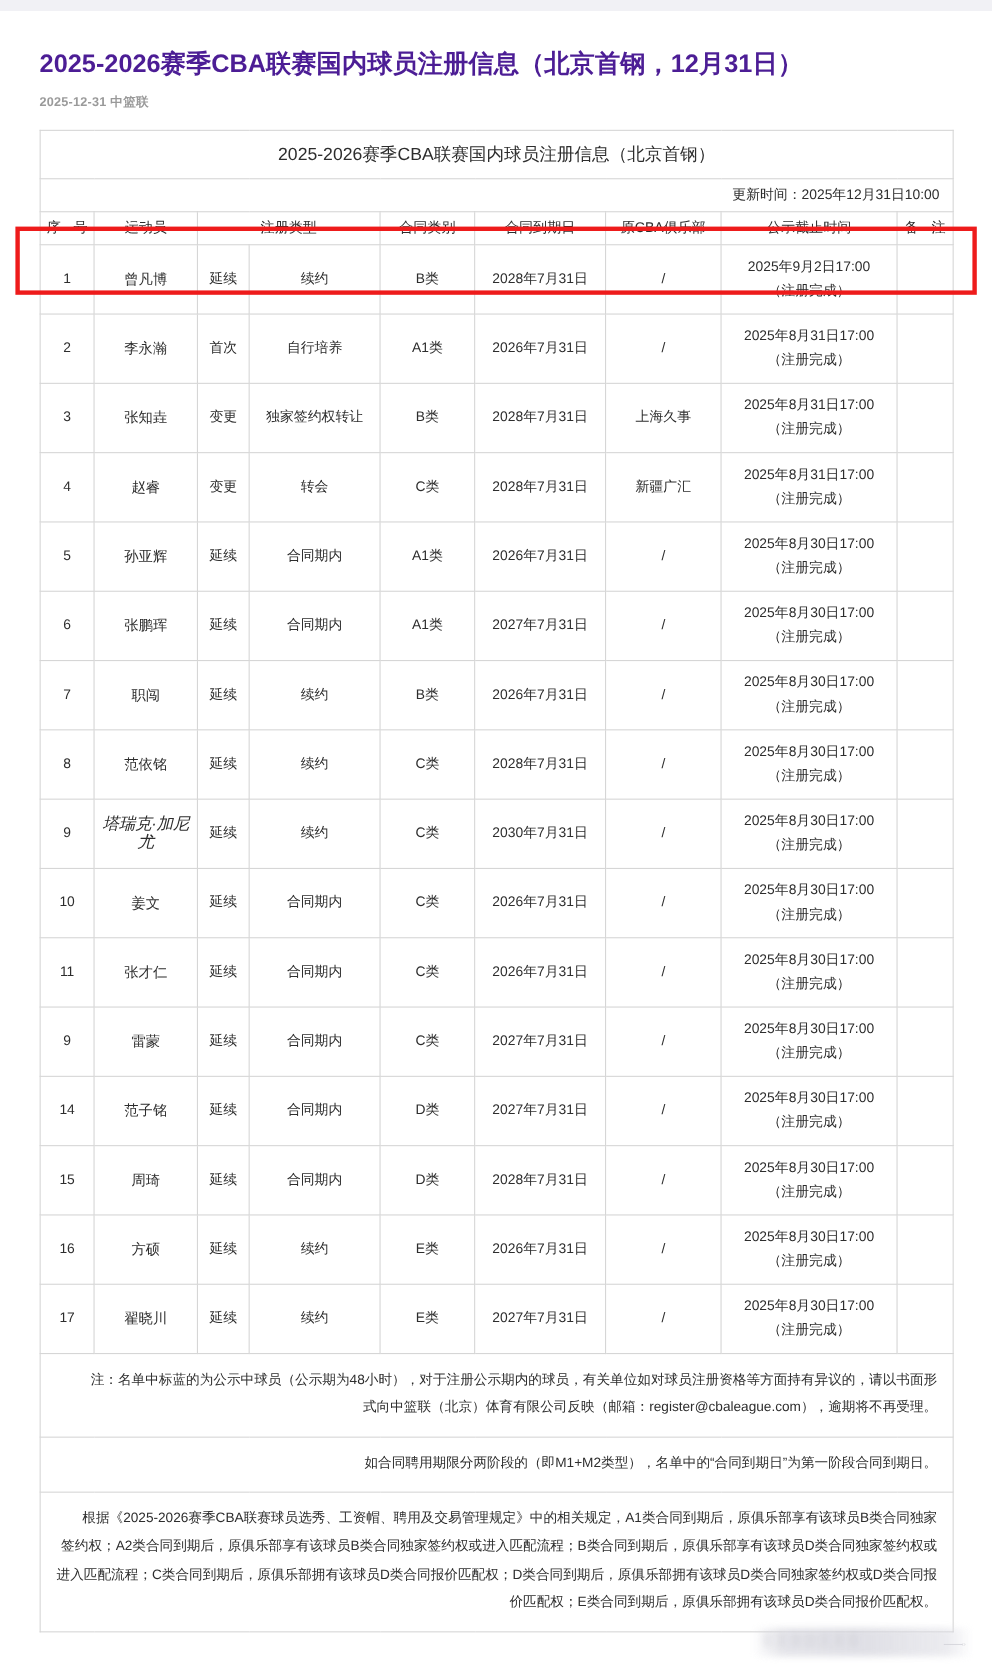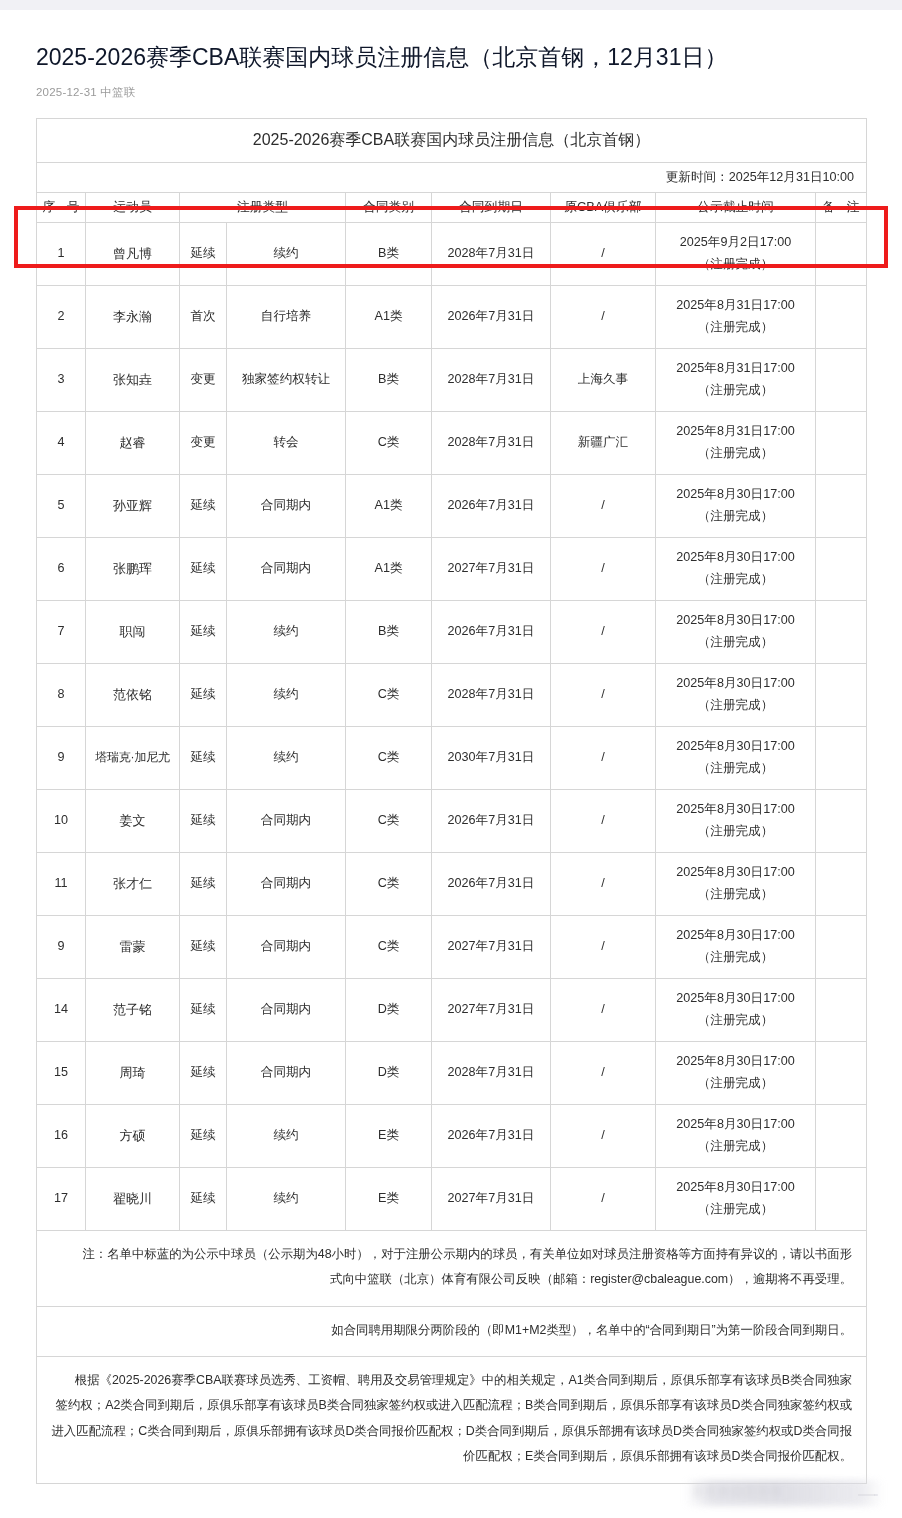--- a/index.html
+++ b/index.html
@@ -15,33 +15,34 @@
     background: #f1f1f5;
     width: 100%;
   }
 
   .page {
     padding: 0 36px;
   }
 
   .article-title {
     font-size: 23px;
-    font-weight: 400;
-    color: #0f172a;
+    font-weight: 700;
+    color: #4c1d95;
     letter-spacing: 0px;
     margin: 33px 0 0 0;
     line-height: 1.25;
     white-space: nowrap;
   }
 
   .article-meta {
     font-size: 11.5px;
     color: #9a9a9a;
     margin: 13px 0 0 0;
     letter-spacing: .2px;
+    font-weight: bold;
   }
 
   .tbl-wrap { margin-top: 18px; }
 
   table.reg {
     border-collapse: collapse;
     width: 830px;
     table-layout: fixed;
     font-size: 12.6px;
     color: #2d2d2d;
@@ -78,21 +79,21 @@
   .body-row td {
     height: 63px;
     text-align: center;
     line-height: 1.05;
   }
   .two-line { display: block; }
   .two-line .l1 { display: block; margin-bottom: 9px; }
   .two-line .l2 { display: block; }
 
   .name-cell { font-size: 13px; }
-  .name-cell.small { font-size: 12px; letter-spacing: -0.2px; }
+  .name-cell.small { font-size: 15px; letter-spacing: -0.2px; font-style: italic; }
 
   
   .hl-box {
     position: absolute;
     left: 14px;
     top: 206px;
     width: 874px;
     height: 62px;
     border: 4px solid #ee1b1b;
     pointer-events: none;

